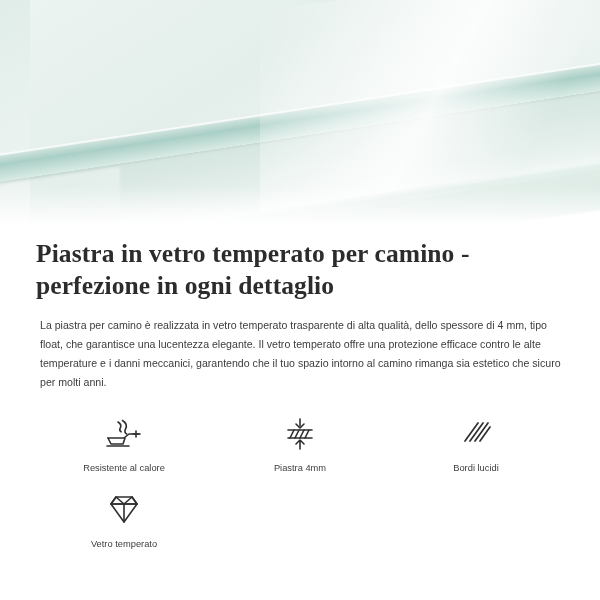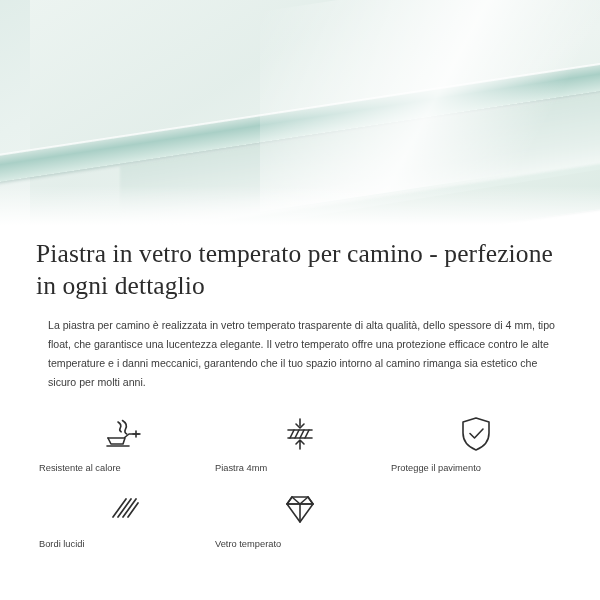--- a/index.html
+++ b/index.html
@@ -111,43 +111,44 @@
     position: relative;
     padding: 0 36px;
     box-sizing: border-box;
   }
   .title {
     margin: 0;
     padding-top: 6px;
     font-family: "Liberation Serif", serif;
     font-size: 25.5px;
     line-height: 32px;
-    font-weight: 400;
+    font-weight: 700;
     color: #2c2c2c;
     letter-spacing: .1px;
   }
   .body-text {
-    margin: 14px 0 0 12px;
+    margin: 14px 0 0 4px;
     font-family: "Liberation Sans", sans-serif;
     font-size: 10.6px;
     line-height: 19px;
     color: #3c3c3c;
     max-width: 536px;
   }
 
   
   .features {
     margin-top: 22px;
     display: grid;
     grid-template-columns: repeat(3, 1fr);
     grid-row-gap: 16px;
     justify-items: center;
   }
   .feature {
     width: 170px;
+    text-align: center;
   }
   .feature-icon {
     height: 40px;
     display: flex;
     align-items: center;
     justify-content: center;
   }
   .feature-icon svg {
     display: block;
   }
@@ -205,29 +206,20 @@
             <path d="M22 33v-7"></path>
             <path d="M18 28l4-4 4 4"></path>
             <path d="M10 14h24"></path>
             <path d="M10 22h24"></path>
             <path d="M12 22l4-8M17 22l4-8M22 22l4-8M27 22l4-8"></path>
           </svg>
         </div>
         <div class="feature-label">Piastra 4mm</div>
       </div>
 
-      <div class="feature">
-        <div class="feature-icon">
-          <svg width="40" height="38" viewBox="0 0 40 38" fill="none" stroke="#2f2f2f" stroke-width="1.6" stroke-linecap="round" stroke-linejoin="round">
-            <path d="M20 3l13 4v11c0 8-5.6 14-13 17C12.6 32 7 26 7 18V7l13-4z"></path>
-            <path d="M14 18.5l4.5 4.5L27 14"></path>
-          </svg>
-        </div>
-        <div class="feature-label">Protegge il pavimento</div>
-      </div>
 
       <div class="feature">
         <div class="feature-icon">
           <svg width="40" height="34" viewBox="0 0 40 34" fill="none" stroke="#2f2f2f" stroke-width="1.7" stroke-linecap="round" stroke-linejoin="round">
             <path d="M9 24L22 6"></path>
             <path d="M14 24L27 6"></path>
             <path d="M19 24L32 6"></path>
             <path d="M24 24L34 10"></path>
           </svg>
         </div>

